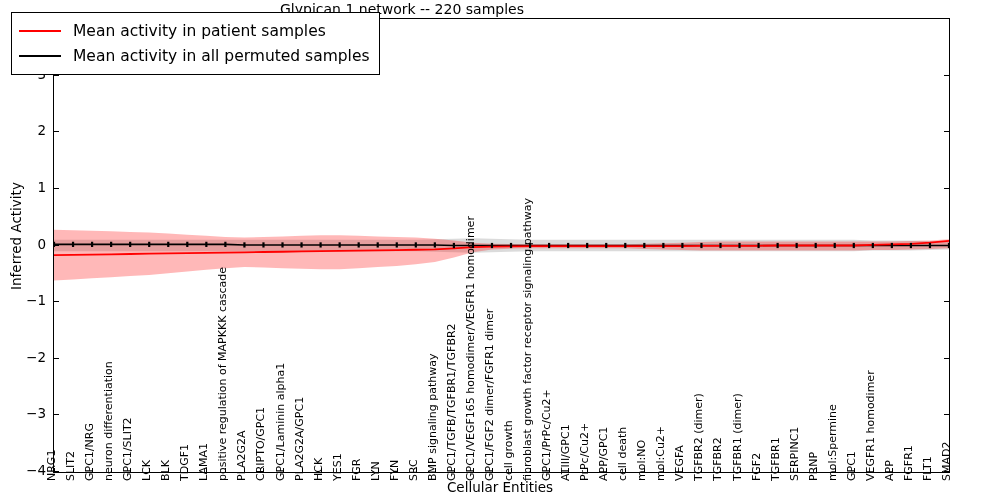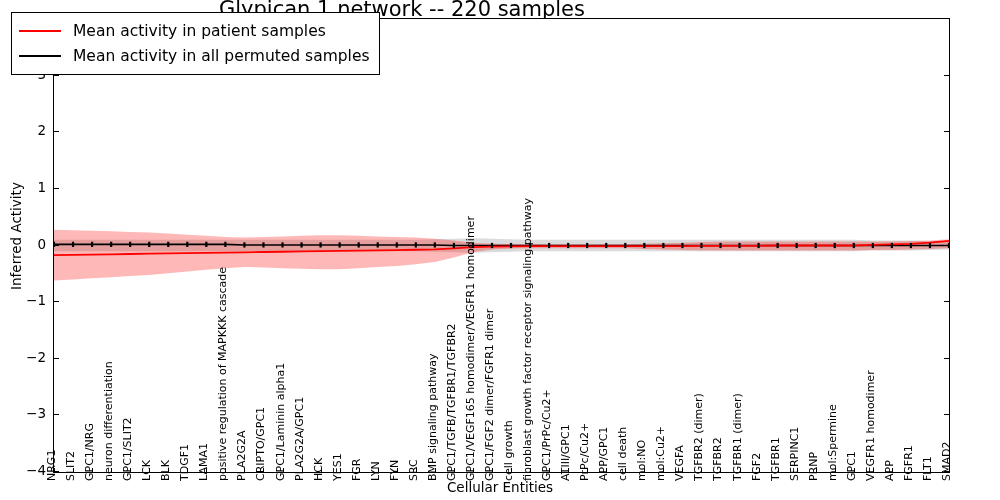--- a/index.html
+++ b/index.html
@@ -5,21 +5,21 @@
   html,body{margin:0;padding:0;}
   body{
     width:1000px;height:500px;background:#ffffff;
     font-family:"DejaVu Sans","Liberation Sans",sans-serif;
     overflow:hidden;position:relative;
   }
   #root{position:absolute;left:0;top:0;width:1000px;height:500px;}
 
   .chart-title{
     position:absolute;left:0;top:0;width:804px;
-    text-align:center;font-size:21px;color:#000;
+    text-align:center;font-size:14px;color:#000;
     line-height:18px;
   }
 
   .plot-frame{
     position:absolute;left:53px;top:18px;
     width:897px;height:455px;
     border:1px solid #000;box-sizing:border-box;
     background:#fff;overflow:hidden;
   }
 

